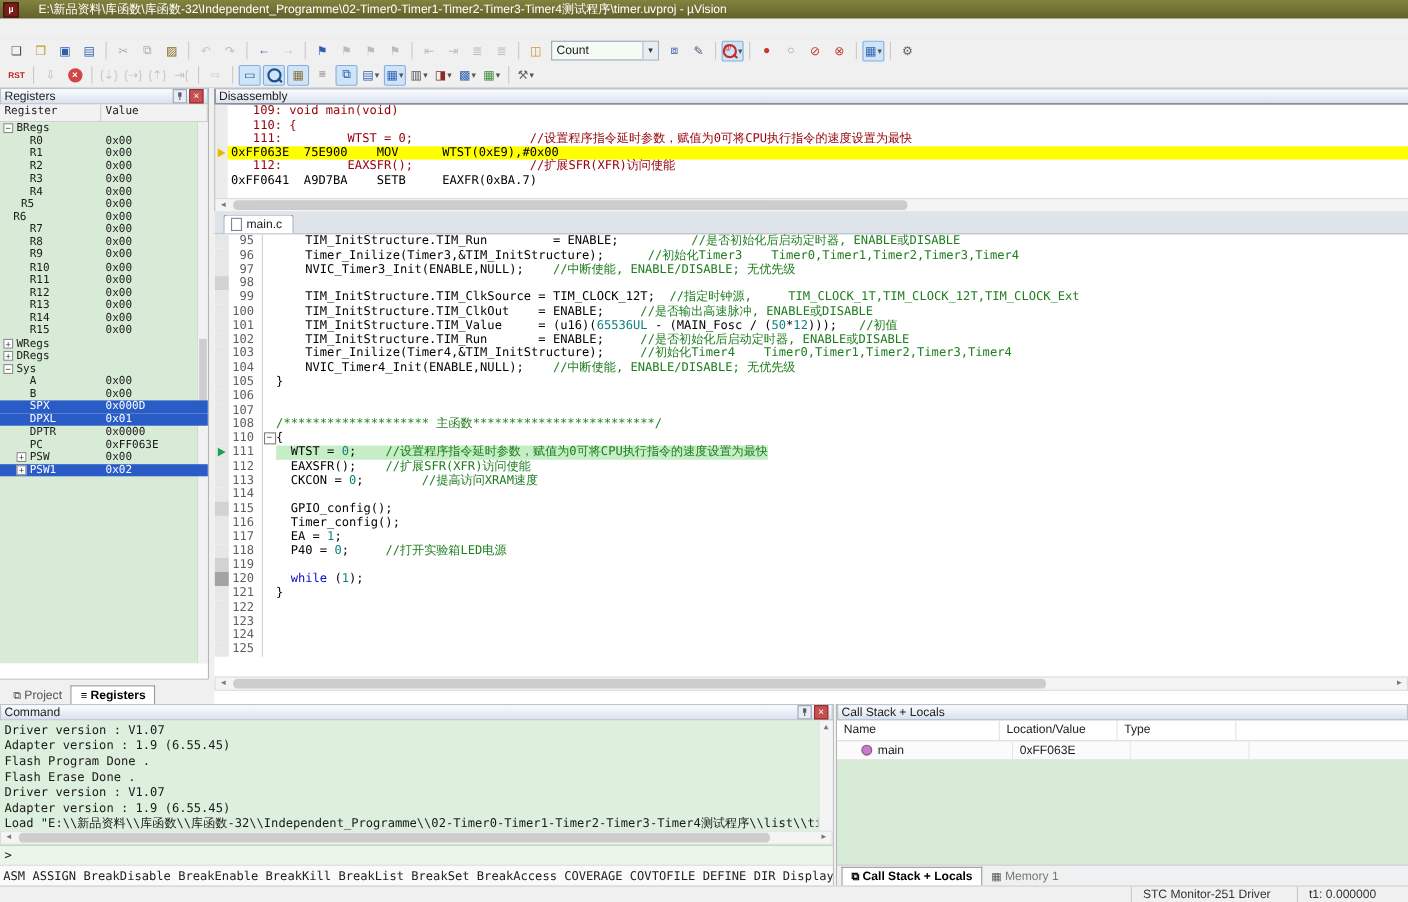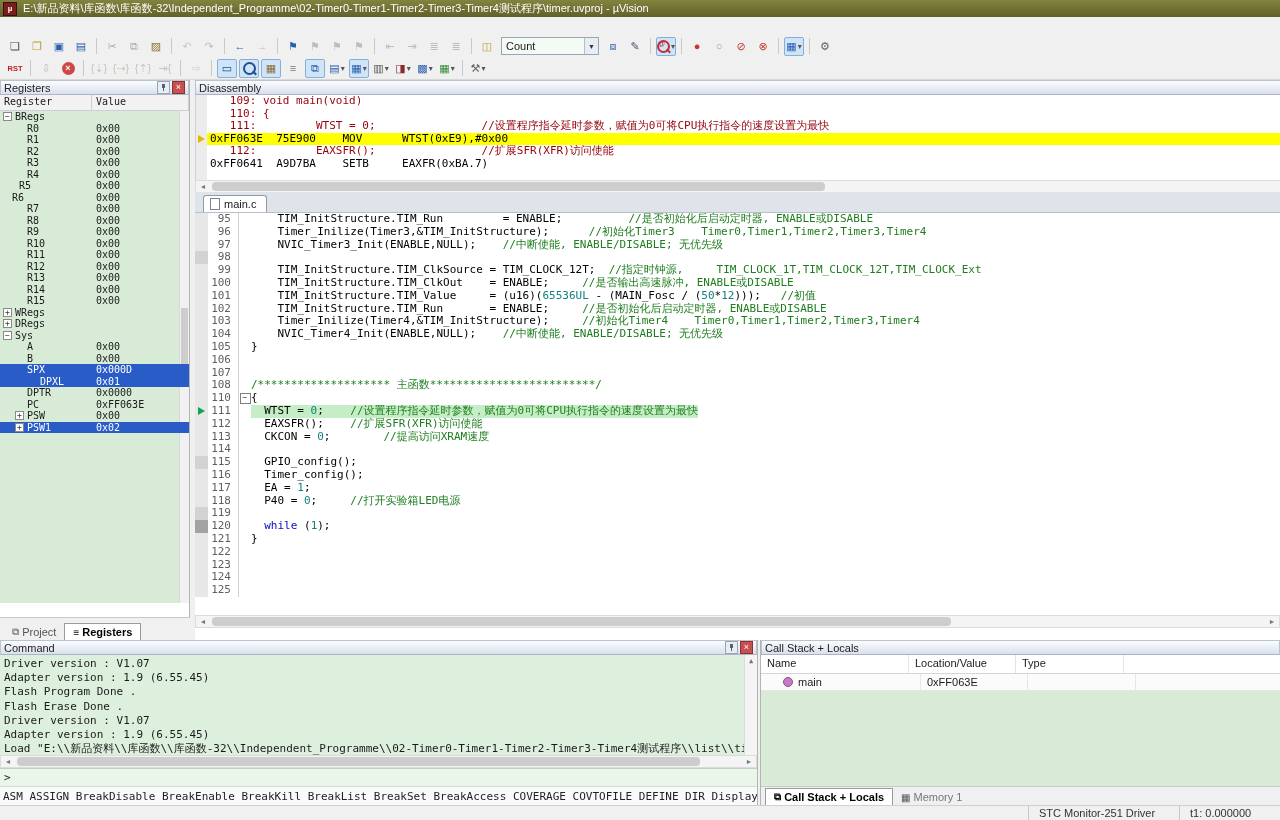--- a/index.html
+++ b/index.html
@@ -2,21 +2,21 @@
 <html><head>
 <meta charset="utf-8">
 <style>
   html,body{margin:0;padding:0;}
   body{width:1280px;height:820px;position:relative;overflow:hidden;background:#f0f0f0;
        font-family:"Liberation Sans",sans-serif;font-size:12px;color:#1a1a1a;}
   .abs{position:absolute;}
   
   #titlebar{left:0;top:0;width:1280px;height:17px;background:linear-gradient(#83833f,#60602a);
             display:flex;align-items:center;padding-left:3px;box-sizing:border-box;}
-  #titlebar .title{color:#fff;font-size:11px;margin-left:6px;white-space:nowrap;}
+  #titlebar .title{color:#fff;font-size:11px;margin-left:18px;white-space:nowrap;}
   .appicon{width:12px;height:12px;background:#7a1d1d;display:inline-flex;align-items:center;justify-content:center;
            color:#fff;font-size:8px;font-weight:bold;border:1px solid #3c0e0e;}
   
   #menubar{left:0;top:17px;width:1280px;height:18px;background:#f0f0f0;display:flex;align-items:center;
            border-bottom:1px solid #e2e2e2;}
   .menuitem{padding:1px 7px;font-size:12px;color:#111;margin-top:34px;}
   
   #toolbar1{left:0;top:35px;width:1280px;height:22px;background:#f0f0f0;display:flex;align-items:center;padding-left:4px;box-sizing:border-box;}
   #toolbar2{left:0;top:57px;width:1280px;height:23px;background:#f0f0f0;display:flex;align-items:center;padding-left:4px;
             border-bottom:1px solid #d9d9d9;box-sizing:border-box;}
@@ -439,21 +439,21 @@
       <div class="regrow" style="padding-left: 15px;">
         <span style="width: 12px; flex: 0 0 auto;"></span>
         <span class="rlabel">B</span>
         <span class="rval">0x00</span>
       </div>
       <div class="regrow sel" style="padding-left: 15px;">
         <span style="width: 12px; flex: 0 0 auto;"></span>
         <span class="rlabel">SPX</span>
         <span class="rval">0x000D</span>
       </div>
-      <div class="regrow sel" style="padding-left: 28px;">
+      <div class="regrow sel" style="padding-left: 15px;">
         <span style="width: 12px; flex: 0 0 auto;"></span>
         <span class="rlabel">DPXL</span>
         <span class="rval">0x01</span>
       </div>
       <div class="regrow" style="padding-left: 15px;">
         <span style="width: 12px; flex: 0 0 auto;"></span>
         <span class="rlabel">DPTR</span>
         <span class="rval">0x0000</span>
       </div>
       <div class="regrow" style="padding-left: 15px;">

